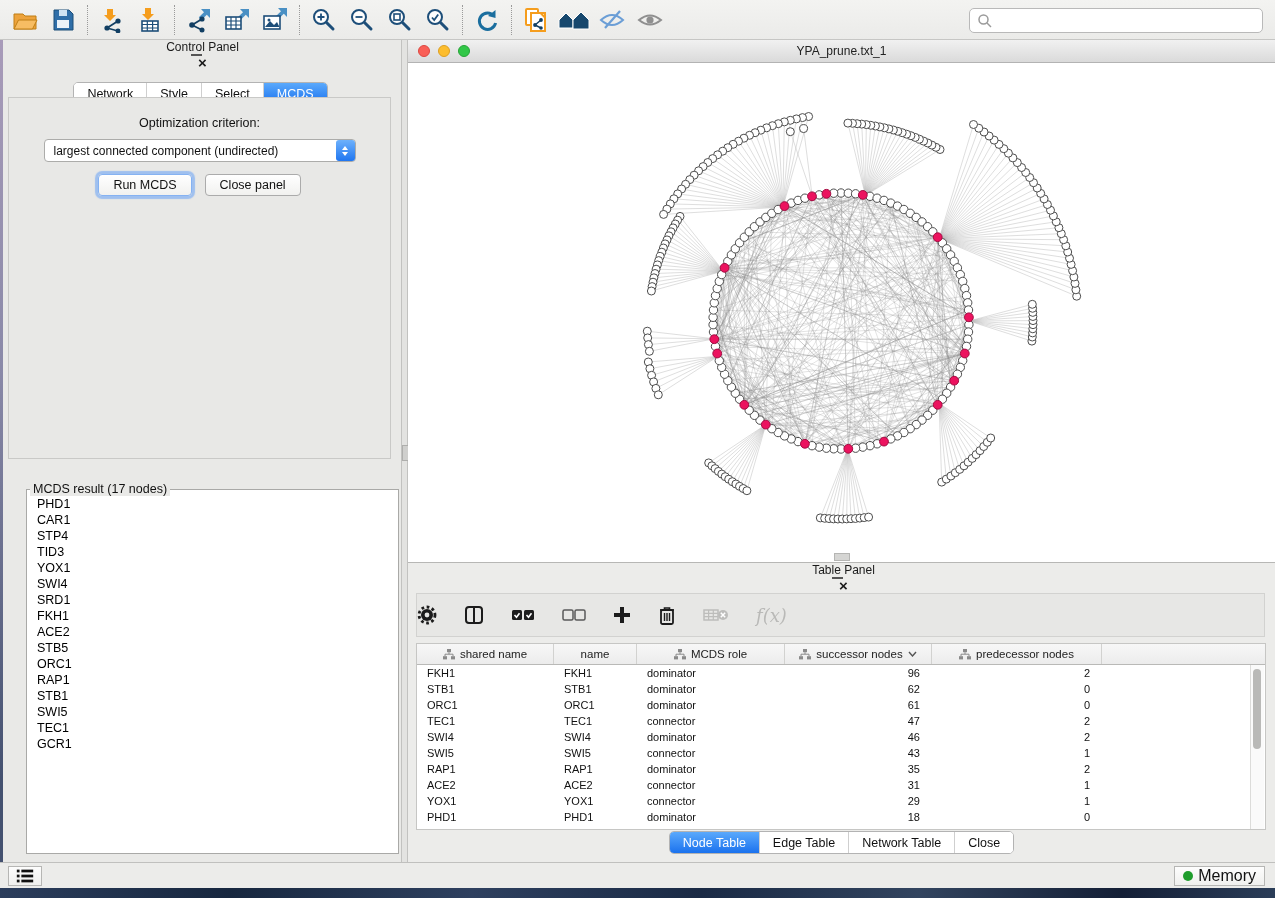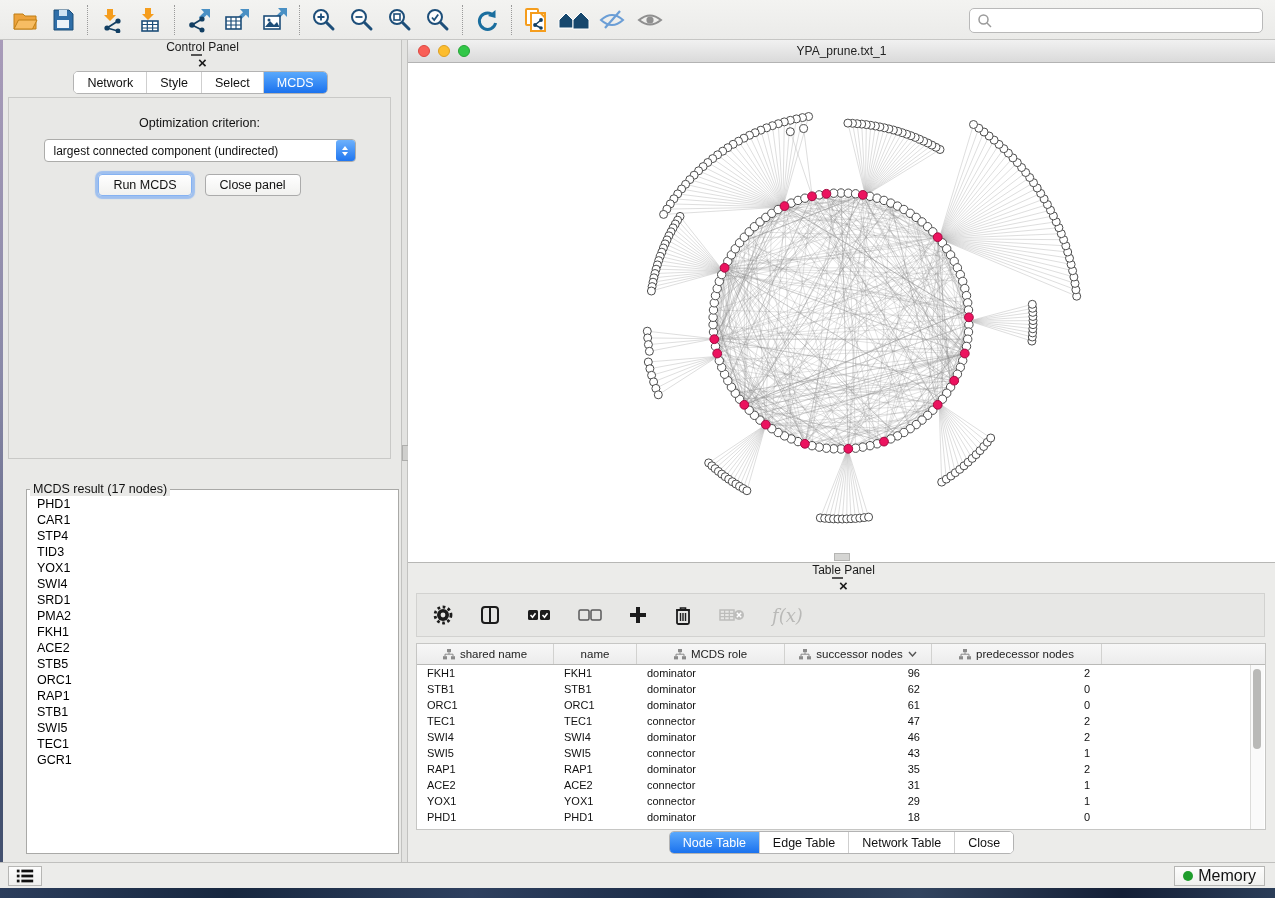--- a/index.html
+++ b/index.html
@@ -26,21 +26,21 @@
   .control-panel{position:relative;width:401px;height:822px;background:#e9e9e7;flex:none;}
   .panel-header{display:flex;align-items:center;height:26px;padding:0 10px 0 14px;font-size:12px;color:#1a1a1a;flex-direction:column;}
   .panel-header .spacer{flex:1;}
   .float-icon{width:9px;height:8px;border:1.5px solid #555;display:inline-block;margin-right:12px;cursor:pointer;}
   .close-icon{font-size:15px;font-weight:700;color:#1a1a1a;line-height:14px;cursor:pointer;}
   .seg{display:inline-flex;background:#fff;border:1px solid #b3b3b3;border-radius:5px;overflow:hidden;height:21px;}
   .seg-btn{border:none;background:#fff;padding:0 13px;font-size:12.5px;color:#111;
     border-left:1px solid #cfcfcf;cursor:pointer;font-family:inherit;}
   .seg-btn:first-child{border-left:none;}
   .seg-btn.active{background:linear-gradient(#5aa9fc,#1b72ee);color:#fff;}
-  .cp-tabs{position:absolute;left:0;top:31px;width:100%;text-align:center;}
+  .cp-tabs{position:absolute;left:0;top:42px;width:100%;text-align:center;}
   .cp-content{position:absolute;left:8px;top:57px;width:383px;height:362px;background:#e8e8e6;
     border:1px solid #c9c9c7;box-sizing:border-box;text-align:center;}
   .opt-label{margin-top:18px;font-size:12.5px;color:#111;}
   .dropdown{margin:9px auto 0;width:312px;height:23px;background:#fff;border:1px solid #acacaa;
     border-radius:4px;display:flex;align-items:center;cursor:pointer;box-sizing:border-box;}
   .dropdown .dd-value{flex:1;text-align:left;font-size:12px;color:#111;padding-left:9px;
     white-space:nowrap;overflow:hidden;}
   .dd-stepper{width:19px;height:21px;border-radius:3px;background:linear-gradient(#6db1fc,#2076f0);
     display:flex;flex-direction:column;align-items:center;justify-content:center;gap:2px;}
   .dd-stepper .up{width:0;height:0;border-left:3.5px solid transparent;border-right:3.5px solid transparent;border-bottom:4px solid #fff;}
@@ -70,21 +70,21 @@
   .light{width:12px;height:12px;border-radius:50%;cursor:pointer;}
   .light.red{background:#f95f57;border:1px solid #dd4741;box-sizing:border-box;}
   .light.yellow{background:#fcbd2e;border:1px solid #dd9f22;box-sizing:border-box;}
   .light.green{background:#32c748;border:1px solid #27a438;box-sizing:border-box;}
   .net-canvas{position:relative;width:867px;height:499px;background:#fff;}
   .hsplit-grip{position:absolute;left:426px;bottom:1px;width:14px;height:6px;background:#d5d5d3;border:1px solid #b5b5b3;cursor:row-resize;}
 
   
   .table-panel{position:relative;height:300px;background:#ececea;flex:none;}
   .tp-toolbar{position:absolute;left:8px;top:30px;width:849px;height:44px;background:#e7e7e5;
-    border:1px solid #d2d2d0;box-sizing:border-box;display:flex;align-items:center;gap:27px;padding-left:16px;}
+    border:1px solid #d2d2d0;box-sizing:border-box;display:flex;align-items:center;gap:27px;padding-left:0;}
   .tp-icon{background:none;border:none;padding:0;cursor:pointer;display:flex;align-items:center;}
   .tp-icon.disabled{cursor:default;}
   .fx-label{font-family:"DejaVu Serif","Liberation Serif",serif;font-style:italic;font-size:18px;color:#b9b9b7;}
   .table-wrap{position:absolute;left:8px;top:80px;width:850px;height:187px;background:#fff;
     border:1px solid #c6c6c4;box-sizing:border-box;}
   .thead{display:flex;height:20px;background:linear-gradient(#f7f7f7,#ececec);border-bottom:1px solid #b9b9b7;}
   .th{display:flex;align-items:center;justify-content:center;gap:5px;font-size:11.5px;color:#222;
     border-right:1px solid #d2d2d0;box-sizing:border-box;overflow:hidden;cursor:pointer;}
   .th.fill{flex:1;border-right:none;}
   .tbody{position:relative;}
@@ -277,21 +277,20 @@
       <fieldset class="result-box">
         <legend>MCDS result (17 nodes)</legend>
         <div class="mcds-list" id="mcds-list">
             <div class="mcds-item">PHD1</div>
             <div class="mcds-item">CAR1</div>
             <div class="mcds-item">STP4</div>
             <div class="mcds-item">TID3</div>
             <div class="mcds-item">YOX1</div>
             <div class="mcds-item">SWI4</div>
             <div class="mcds-item">SRD1</div>
-            <div class="mcds-item">PMA2</div>
             <div class="mcds-item">FKH1</div>
             <div class="mcds-item">ACE2</div>
             <div class="mcds-item">STB5</div>
             <div class="mcds-item">ORC1</div>
             <div class="mcds-item">RAP1</div>
             <div class="mcds-item">STB1</div>
             <div class="mcds-item">SWI5</div>
             <div class="mcds-item">TEC1</div>
             <div class="mcds-item">GCR1</div>
           </div>

